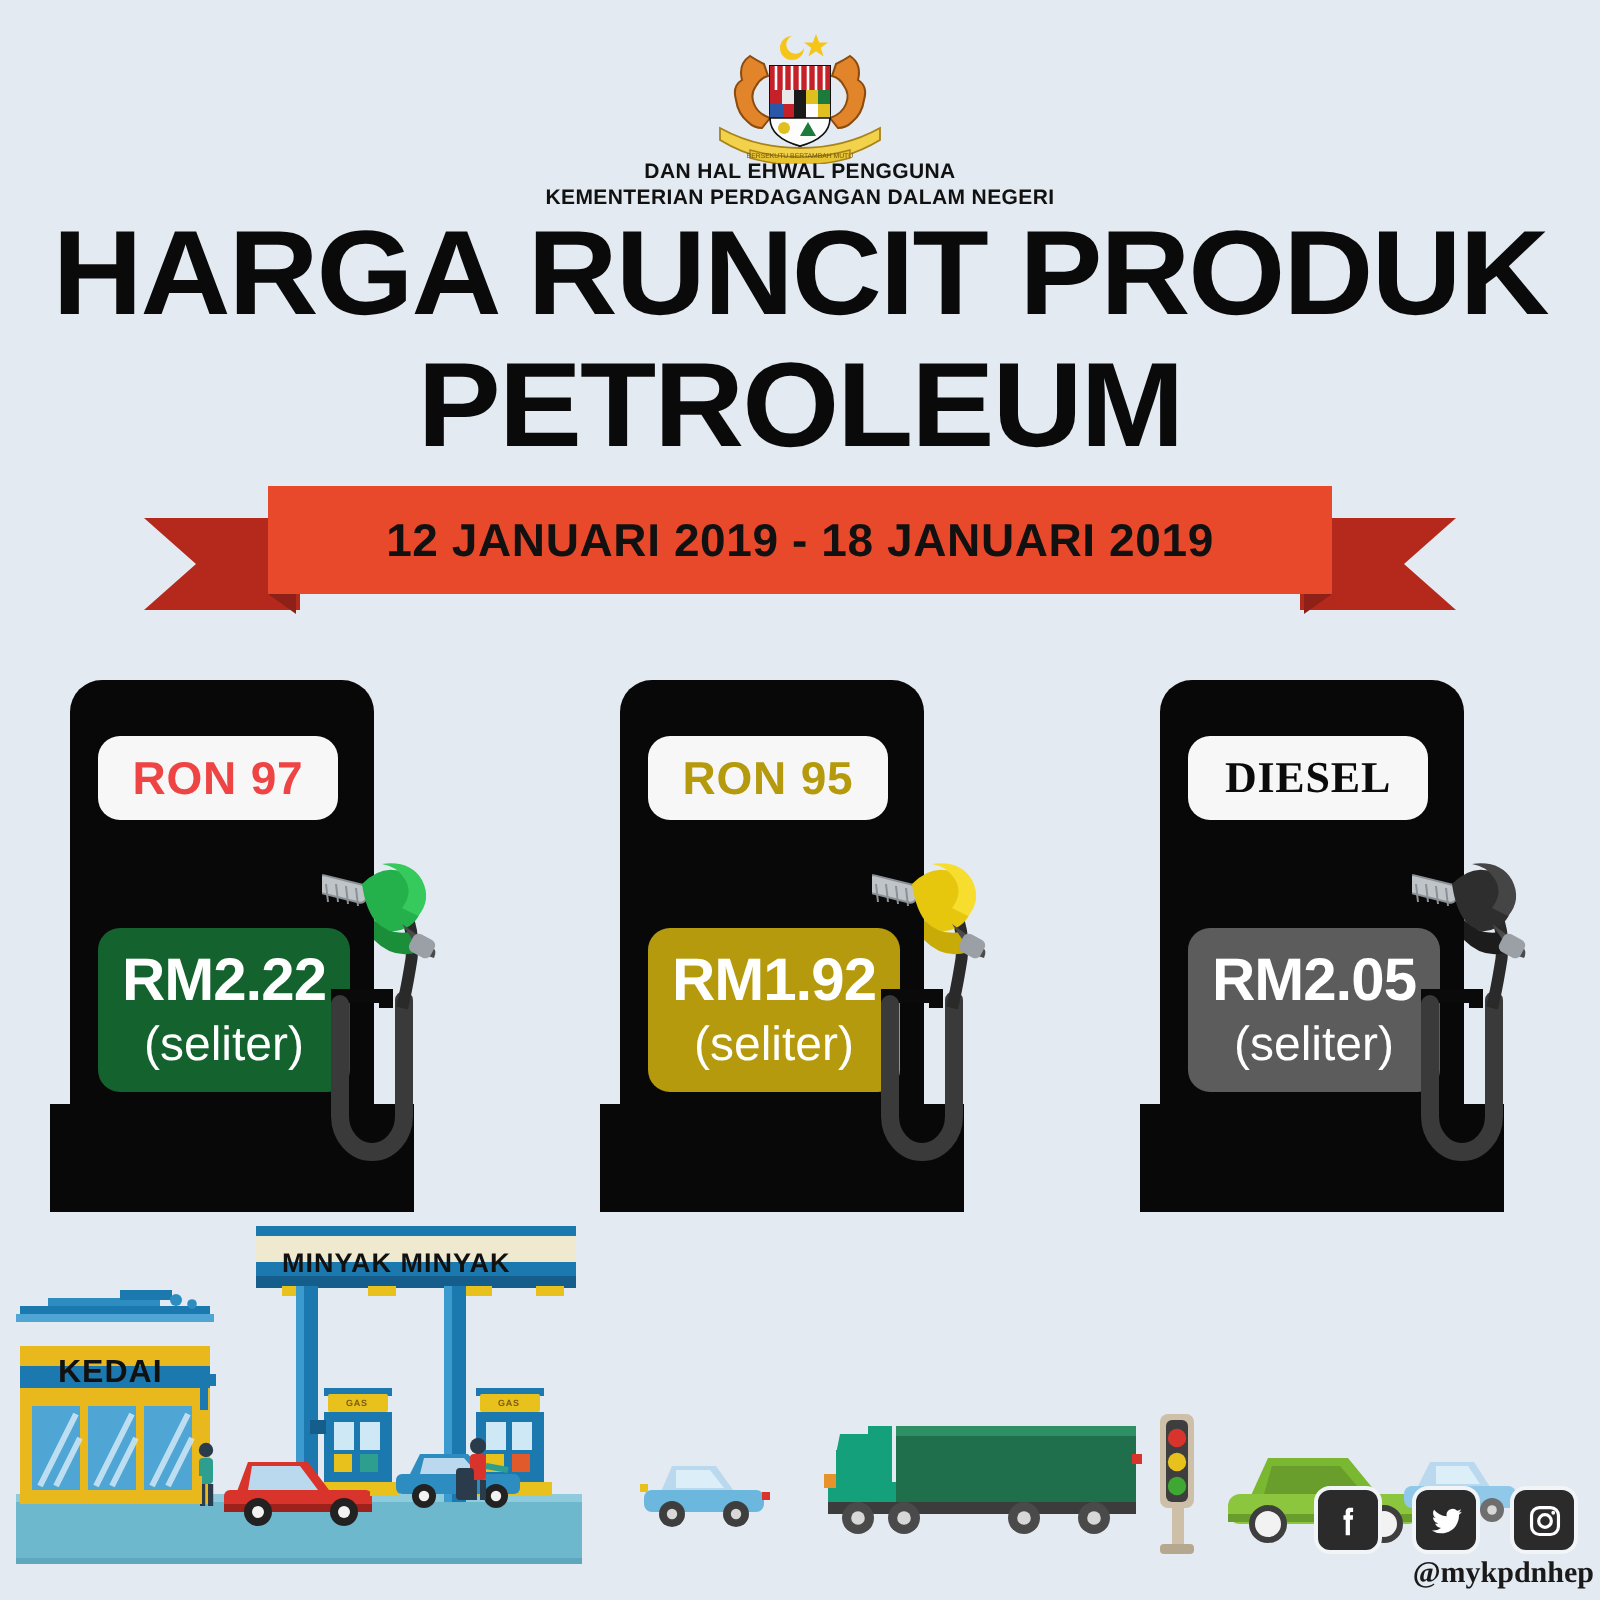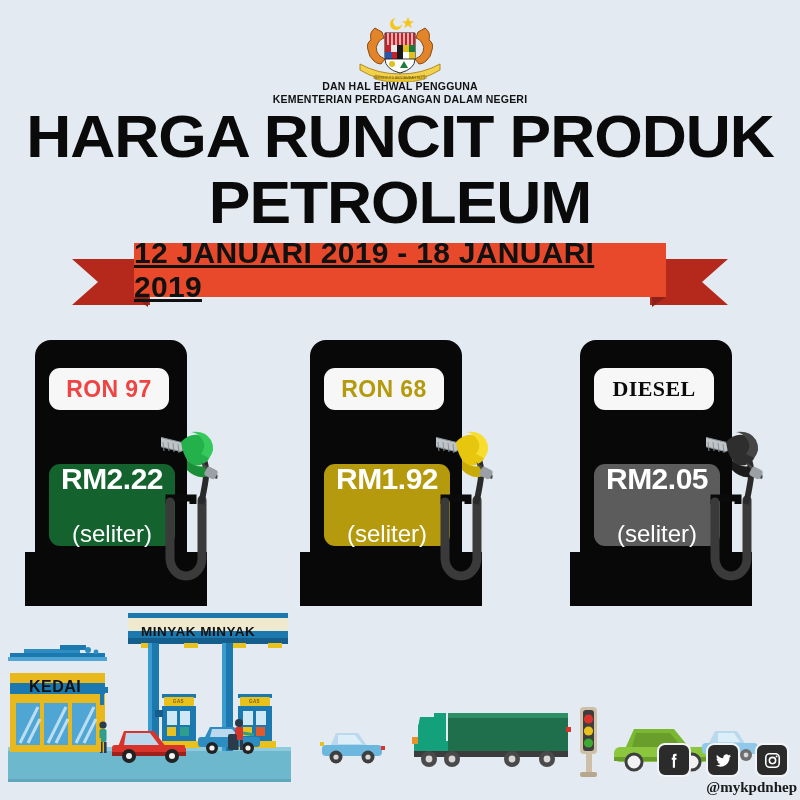--- a/index.html
+++ b/index.html
@@ -33,21 +33,21 @@
     position:absolute; top:16px; width:78px; height:46px; background:#B5291D;
   }
   .ribbon .tail.left  { left:0;  clip-path:polygon(0 0,78px 0,78px 46px,0 46px,26px 23px); }
   .ribbon .tail.right { right:0; clip-path:polygon(0 0,78px 0,52px 23px,78px 46px,0 46px); }
   .ribbon .band {
     position:absolute; left:62px; top:0; width:532px; height:54px;
     background:#E8492A; display:flex; align-items:center; justify-content:center;
   }
   .ribbon .band span {
     font-family:"Liberation Sans Narrow","Liberation Sans", sans-serif;
-    font-weight:700; font-size:30px; color:#111; letter-spacing:.3px;text-decoration:underline;
+    font-weight:700; font-size:23px; color:#111; letter-spacing:.3px;
   }
   .ribbon .fold { position:absolute; width:14px; height:10px; background:#8E2117; top:54px; }
   .ribbon .fold.l { left:62px; clip-path:polygon(0 0,14px 0,14px 10px); }
   .ribbon .fold.r { left:580px; clip-path:polygon(0 0,14px 0,0 10px); }
 
   
   .pump { position:absolute; top:340px; width:195px; height:266px; }
   .pump .body {
     position:absolute; left:0; top:0; width:152px; height:228px;
     background:#080808; border-radius:16px 16px 0 0;
@@ -58,21 +58,21 @@
   .pump .chip {
     position:absolute; left:14px; top:28px; width:120px; height:42px;
     background:#F7F7F7; border-radius:11px;
     display:flex; align-items:center; justify-content:center;
   }
   .pump .chip span { font-weight:700; font-size:23px; letter-spacing:.4px; }
   .pump .chip.diesel span { font-family:"Liberation Serif", serif; font-weight:700; font-size:22px; color:#0B0B0B; }
   .pump .price {
     position:absolute; left:14px; top:124px; width:126px; height:82px;
     border-radius:11px; color:#fff; display:flex; flex-direction:column;
-    align-items:center; justify-content:space-between; line-height:1;
+    align-items:center; justify-content:center; line-height:1;
   }
   .pump .price .amt { font-weight:700; font-size:30px; letter-spacing:-.5px; }
   .pump .price .unit { font-size:24px; margin-top:5px; }
 
   
   .hose { position:absolute; left:126px; top:86px; width:70px; height:160px; }
 
   
   .scene { position:absolute; left:0; top:605px; width:800px; height:195px; }
   .scene-label {
@@ -189,21 +189,21 @@
         <path d="M40 36 l14 10 q4 3 2 7 l-6 -2 z" fill="#4A4A4A"></path>
         <rect x="44" y="42" width="12" height="10" rx="3" fill="#9AA0A5" transform="rotate(28 50 47)"></rect>
       </svg>
     </div>
   </div>
 
   <div class="pump" style="left:310px">
     <div class="plinth"></div>
     <div class="body"></div>
     <div class="chip">
-      <span id="c1" style="color: rgb(180, 154, 12);">RON 68</span>
+      <span id="c1" style="color: rgb(180, 154, 12);">RON 95</span>
     </div>
     <div class="price" id="p1" style="background: rgb(180, 154, 12);">
       <div class="amt">RM1.92</div>
       <div class="unit">(seliter)</div>
     </div>
     <div class="hose">
       <svg viewBox="0 0 70 160" width="70" height="160">
         <path d="M8 78 v-6 h24 v6" fill="none" stroke="#0A0A0A" stroke-width="7"></path>
         <path d="M9 76 v56 a16 18 0 0 0 32 0 v-58" fill="none" stroke="#3A3A3A" stroke-width="9" stroke-linecap="round"></path>
         <path d="M38 24 q10 14 6 34 q-2 12 -4 20" fill="none" stroke="#2A2A2A" stroke-width="6"></path>

